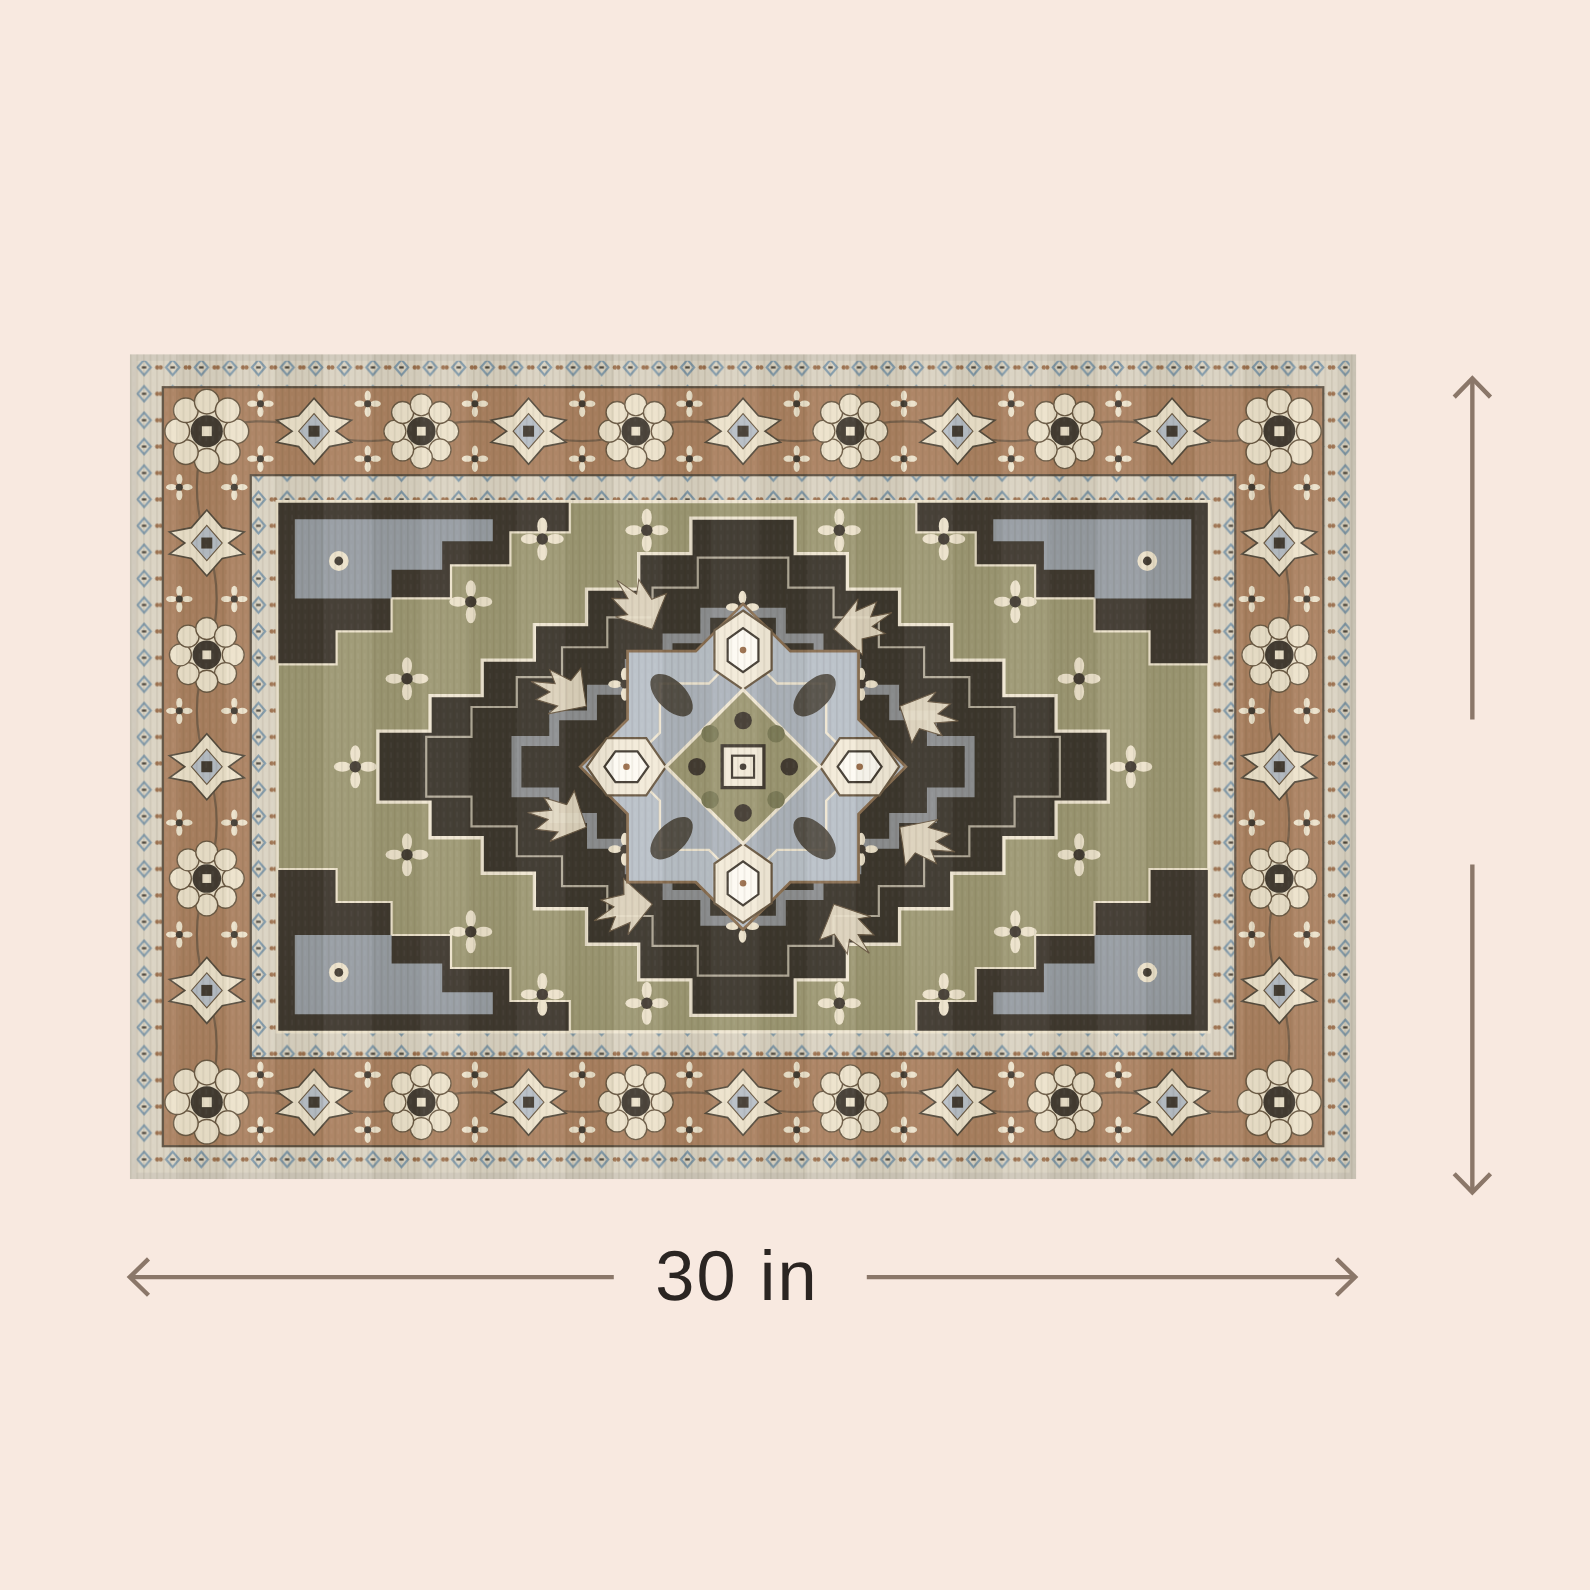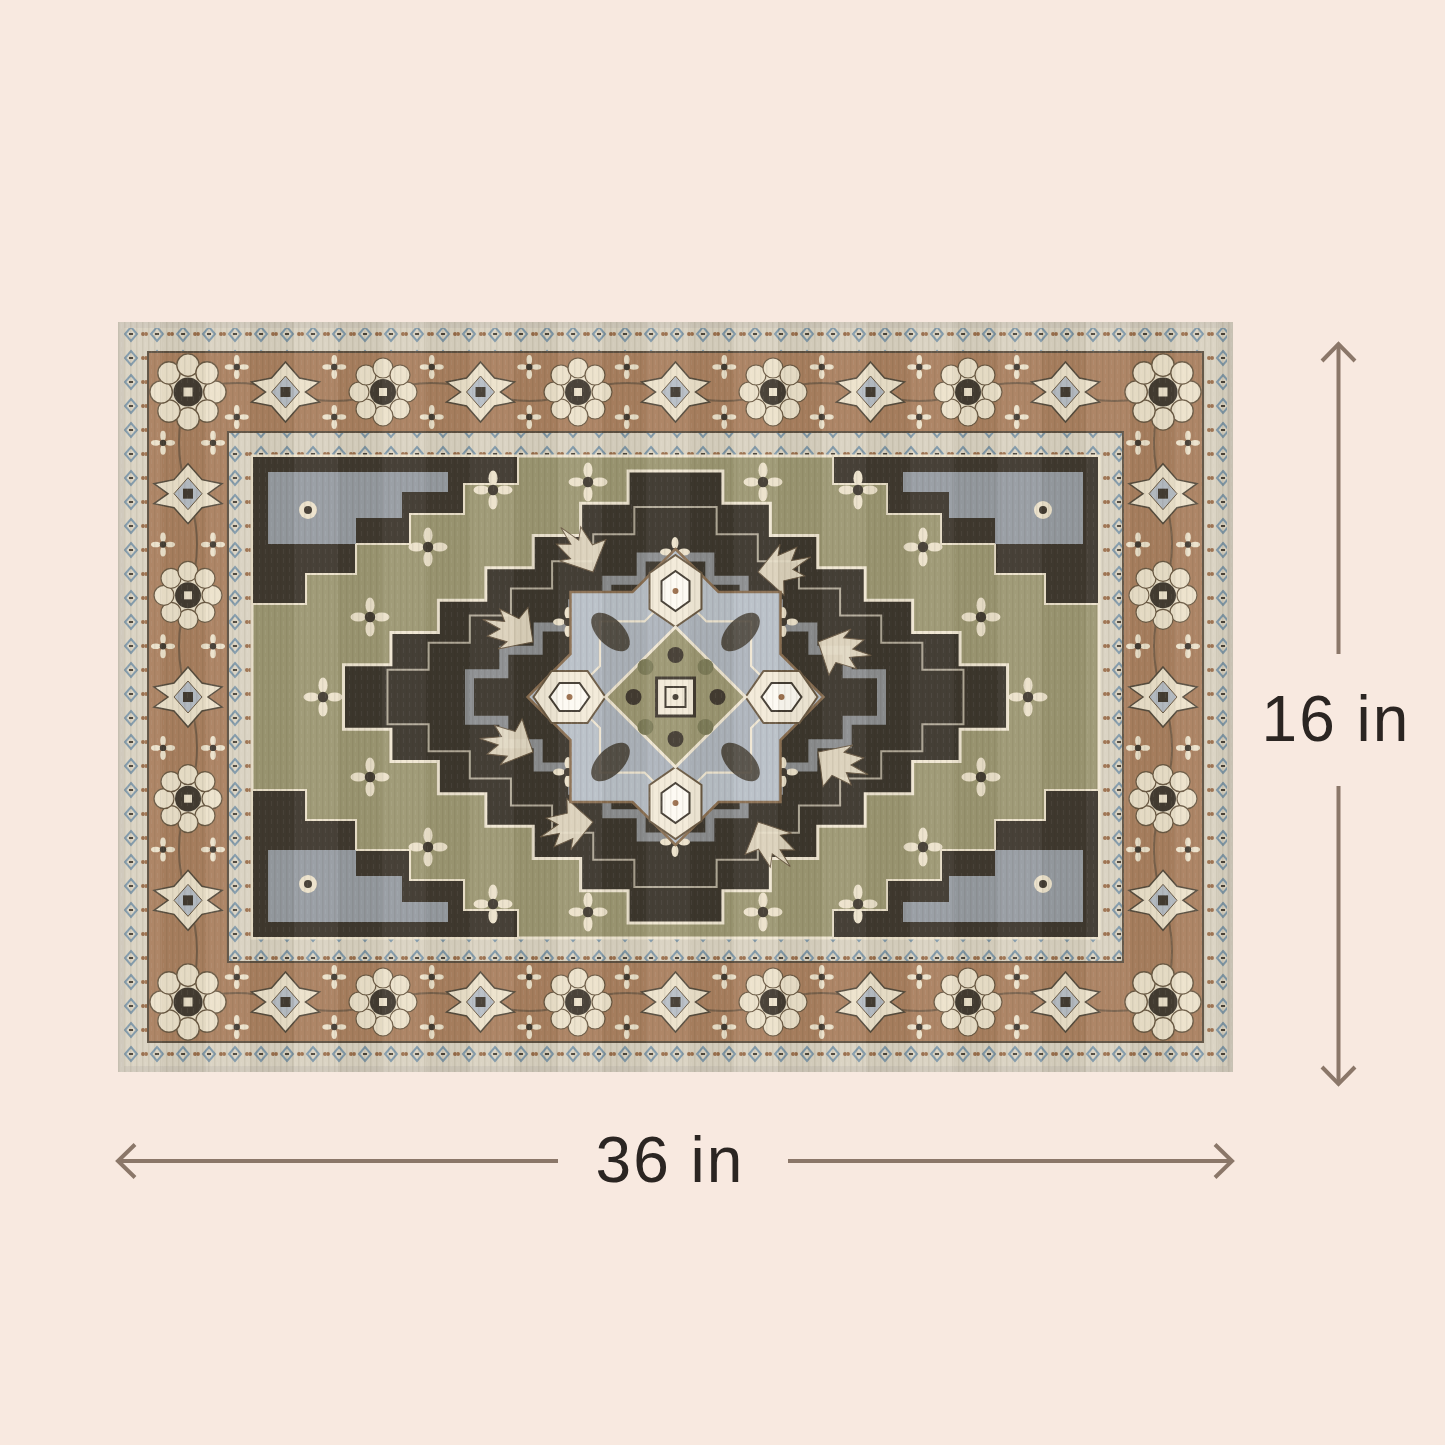--- a/index.html
+++ b/index.html
@@ -281,15 +281,14 @@
       <polyline points="1322,1067 1338.5,1084 1355,1067"></polyline>
     </g>
     <g stroke="#8b7769" stroke-width="4" fill="none">
       <line x1="118" y1="1161" x2="558" y2="1161"></line>
       <line x1="788" y1="1161" x2="1232" y2="1161"></line>
       <polyline points="135,1144.5 118,1161 135,1177.5"></polyline>
       <polyline points="1215,1144.5 1232,1161 1215,1177.5"></polyline>
     </g>
   </svg>
 
-  <div class="dim-label h">16 in</div>
-  <div class="dim-label w">36 in</div>
+  <div class="dim-label w">30 in</div>
 </div>
 
 </body></html>

